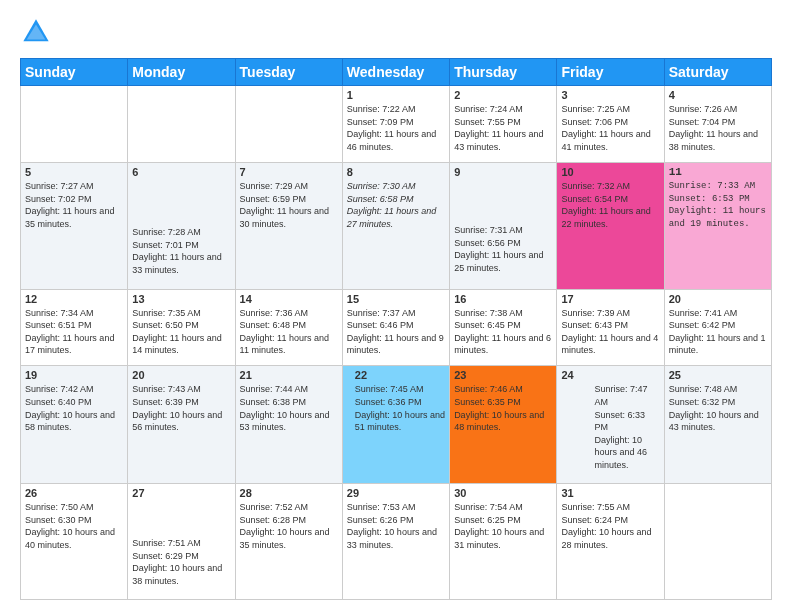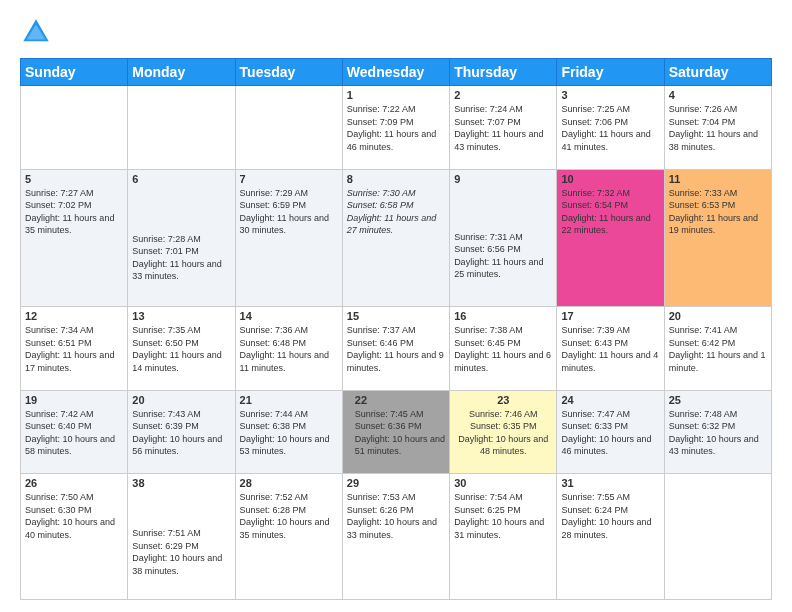--- a/index.html
+++ b/index.html
@@ -139,21 +139,21 @@
           <td class="empty-cell"></td>
           <td>
             <span class="day-number">1</span>
             <div class="cell-content" style="white-space: pre-line;">Sunrise: 7:22 AM
 Sunset: 7:09 PM
 Daylight: 11 hours and 46 minutes.</div>
           </td>
           <td>
             <span class="day-number">2</span>
             <div class="cell-content" style="white-space: pre-line;">Sunrise: 7:24 AM
-Sunset: 7:07 PM
+Sunset: 7:55 PM
 Daylight: 11 hours and 43 minutes.</div>
           </td>
           <td>
             <span class="day-number">3</span>
             <div class="cell-content" style="white-space: pre-line;">Sunrise: 7:25 AM
 Sunset: 7:06 PM
 Daylight: 11 hours and 41 minutes.</div>
           </td>
           <td>
             <span class="day-number">4</span>
@@ -192,21 +192,21 @@
             <div class="cell-content" style="white-space: pre-line; margin-top: 46px;">Sunrise: 7:31 AM
 Sunset: 6:56 PM
 Daylight: 11 hours and 25 minutes.</div>
           </td>
           <td style="background: #ec4899;">
             <span class="day-number">10</span>
             <div class="cell-content" style="white-space: pre-line;">Sunrise: 7:32 AM
 Sunset: 6:54 PM
 Daylight: 11 hours and 22 minutes.</div>
           </td>
-          <td style="background: #fdba74;">
+          <td style="background: #f9a8d4; font-family: Liberation Mono, monospace;">
             <span class="day-number">11</span>
             <div class="cell-content" style="white-space: pre-line;">Sunrise: 7:33 AM
 Sunset: 6:53 PM
 Daylight: 11 hours and 19 minutes.</div>
           </td>
         </tr>
         <tr>
           <td>
             <span class="day-number">12</span>
             <div class="cell-content" style="white-space: pre-line;">Sunrise: 7:34 AM
@@ -262,54 +262,54 @@
             <div class="cell-content" style="white-space: pre-line;">Sunrise: 7:43 AM
 Sunset: 6:39 PM
 Daylight: 10 hours and 56 minutes.</div>
           </td>
           <td style="background: rgb(240, 244, 248);">
             <span class="day-number">21</span>
             <div class="cell-content" style="white-space: pre-line;">Sunrise: 7:44 AM
 Sunset: 6:38 PM
 Daylight: 10 hours and 53 minutes.</div>
           </td>
-          <td style="background: #a3a3a3; padding-left: 12px;">
+          <td style="background: #7dd3fc; padding-left: 12px;">
             <span class="day-number">22</span>
             <div class="cell-content" style="white-space: pre-line;">Sunrise: 7:45 AM
 Sunset: 6:36 PM
 Daylight: 10 hours and 51 minutes.</div>
           </td>
-          <td style="background: #fef9c3; text-align: center;">
+          <td style="background: #f97316;">
             <span class="day-number">23</span>
             <div class="cell-content" style="white-space: pre-line;">Sunrise: 7:46 AM
 Sunset: 6:35 PM
 Daylight: 10 hours and 48 minutes.</div>
           </td>
           <td style="background: rgb(240, 244, 248);">
             <span class="day-number">24</span>
-            <div class="cell-content" style="white-space: pre-line;">Sunrise: 7:47 AM
+            <div class="cell-content" style="white-space: pre-line; margin-left: 33px;">Sunrise: 7:47 AM
 Sunset: 6:33 PM
 Daylight: 10 hours and 46 minutes.</div>
           </td>
           <td style="background: rgb(240, 244, 248);">
             <span class="day-number">25</span>
             <div class="cell-content" style="white-space: pre-line;">Sunrise: 7:48 AM
 Sunset: 6:32 PM
 Daylight: 10 hours and 43 minutes.</div>
           </td>
         </tr>
         <tr>
           <td>
             <span class="day-number">26</span>
             <div class="cell-content" style="white-space: pre-line;">Sunrise: 7:50 AM
 Sunset: 6:30 PM
 Daylight: 10 hours and 40 minutes.</div>
           </td>
           <td>
-            <span class="day-number">38</span>
+            <span class="day-number">27</span>
             <div class="cell-content" style="white-space: pre-line; margin-top: 38px;">Sunrise: 7:51 AM
 Sunset: 6:29 PM
 Daylight: 10 hours and 38 minutes.</div>
           </td>
           <td>
             <span class="day-number">28</span>
             <div class="cell-content" style="white-space: pre-line;">Sunrise: 7:52 AM
 Sunset: 6:28 PM
 Daylight: 10 hours and 35 minutes.</div>
           </td>

